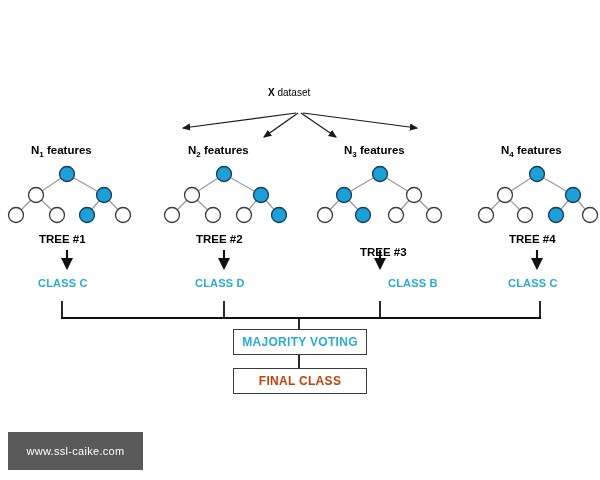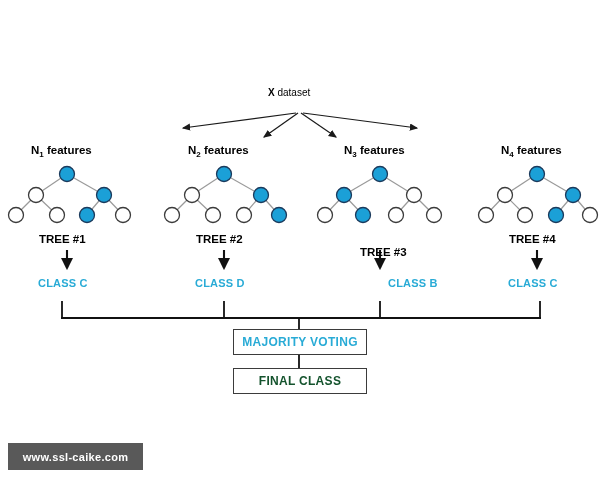--- a/index.html
+++ b/index.html
@@ -17,40 +17,40 @@
   .badge{
     position:absolute;
     background:#595959;
     color:#ffffff;
     font-size:11.5px;
     font-weight:bold;
     letter-spacing:.3px;
     display:flex;align-items:center;justify-content:center;
   }
   #tg-badge{right:10px;top:8px;width:115px;height:25px;}
-  #site-badge{left:8px;bottom:10px;width:135px;height:27px;font-weight:bold;font-size:11px;}
+  #site-badge{left:8px;bottom:10px;width:135px;height:38px;font-weight:normal;font-size:11px;}
 
   
   .lbl{position:absolute;white-space:nowrap;}
   .dataset-lbl{font-size:10px;color:#000;}
   .dataset-lbl b{font-weight:bold;}
   .feat-lbl{font-size:11.5px;font-weight:bold;color:#000;}
   .feat-lbl sub{font-size:8px;font-weight:bold;vertical-align:sub;}
   .tree-lbl{font-size:11.5px;font-weight:bold;color:#000;}
   .class-lbl{font-size:11px;font-weight:bold;color:#29abd6;letter-spacing:.2px;}
 
   .boxtext{
     position:absolute;
     border:1.4px solid #3b3b3b;
     background:#ffffff;
     display:flex;align-items:center;justify-content:center;
     font-size:12px;font-weight:bold;letter-spacing:.3px;
   }
   #majority-box{left:233px;top:329px;width:132px;height:24px;color:#29abd6;}
-  #final-box{left:233px;top:368px;width:132px;height:24px;color:#14532d;}
+  #final-box{left:233px;top:368px;width:132px;height:24px;color:#c2410c;}
 </style>
 </head>
 <body>
 
 <div class="stage">
 
   <svg class="diagram" viewBox="0 0 600 480">
     <defs>
       <marker id="arrowhead" markerWidth="7" markerHeight="7" refX="6" refY="3" orient="auto">
         <path d="M0,0 L7,3 L0,6 z" fill="#1a1a1a"></path>

